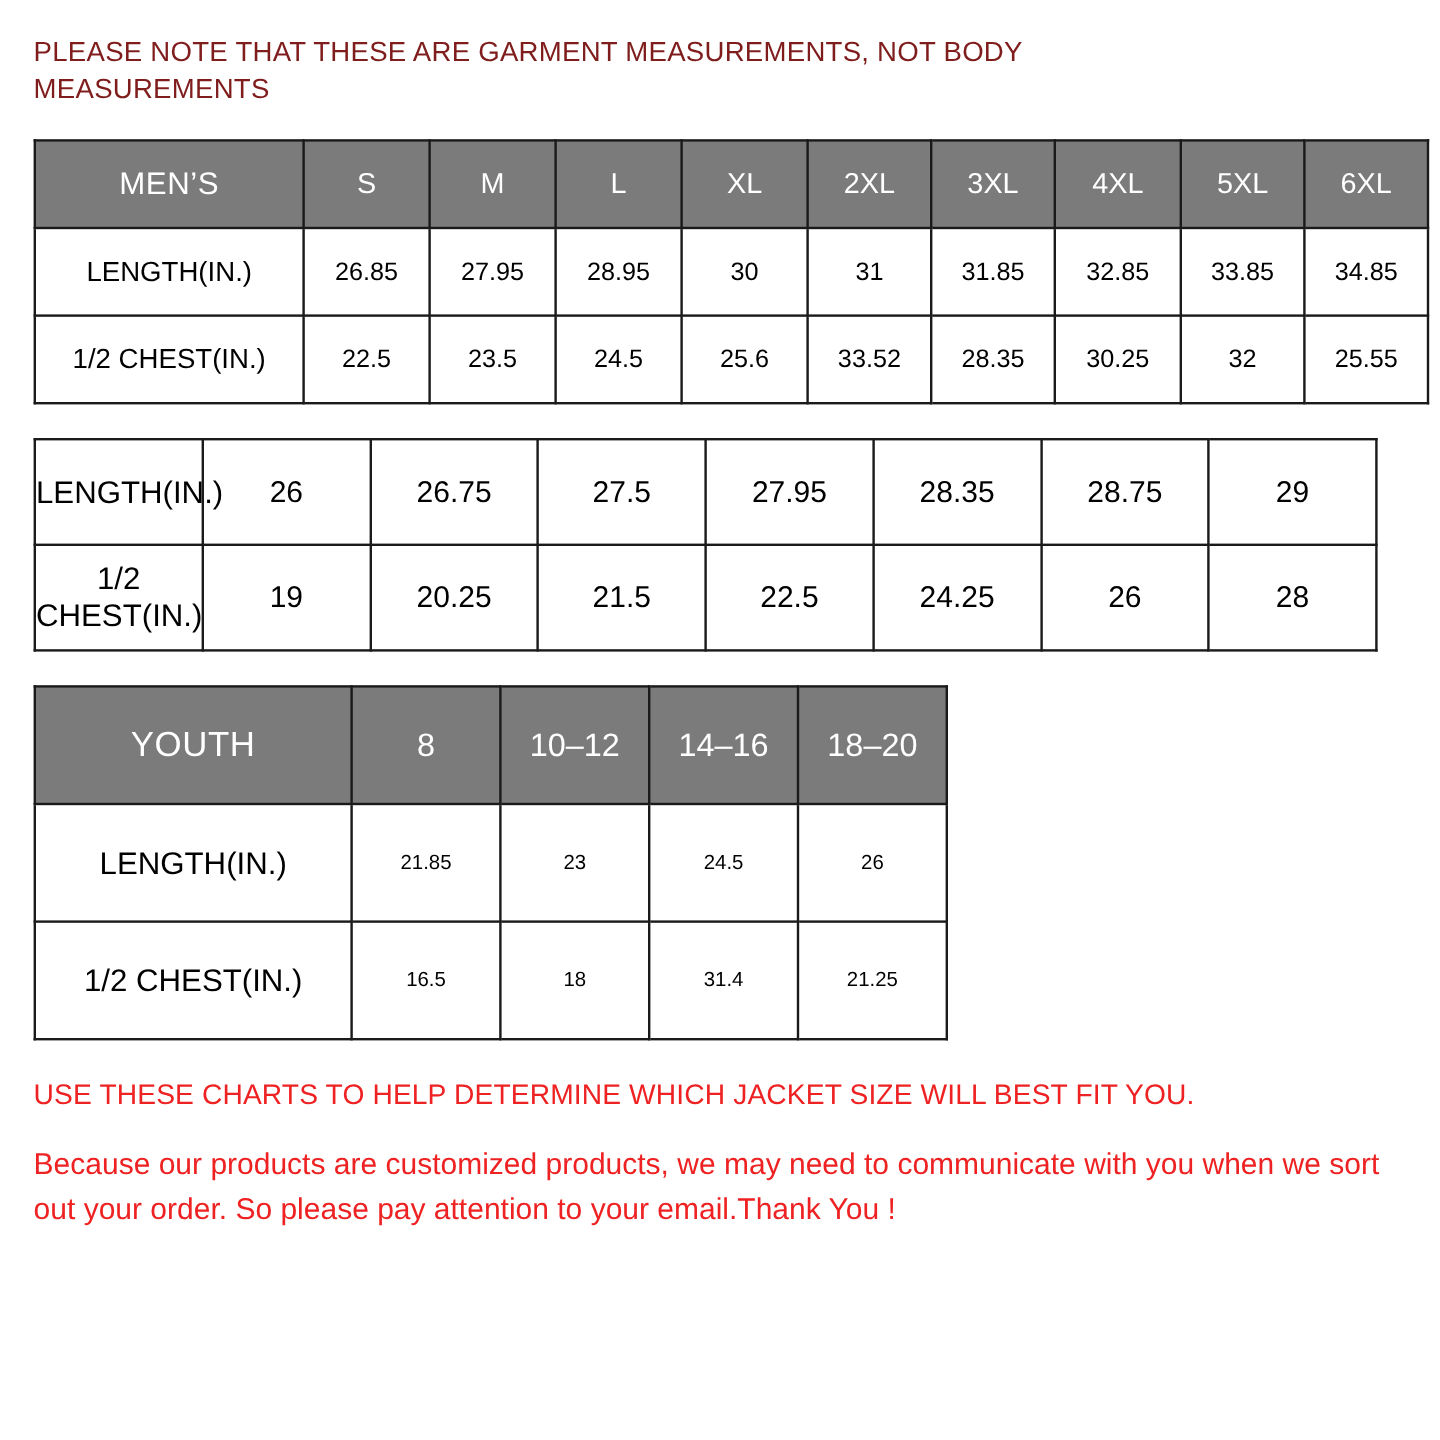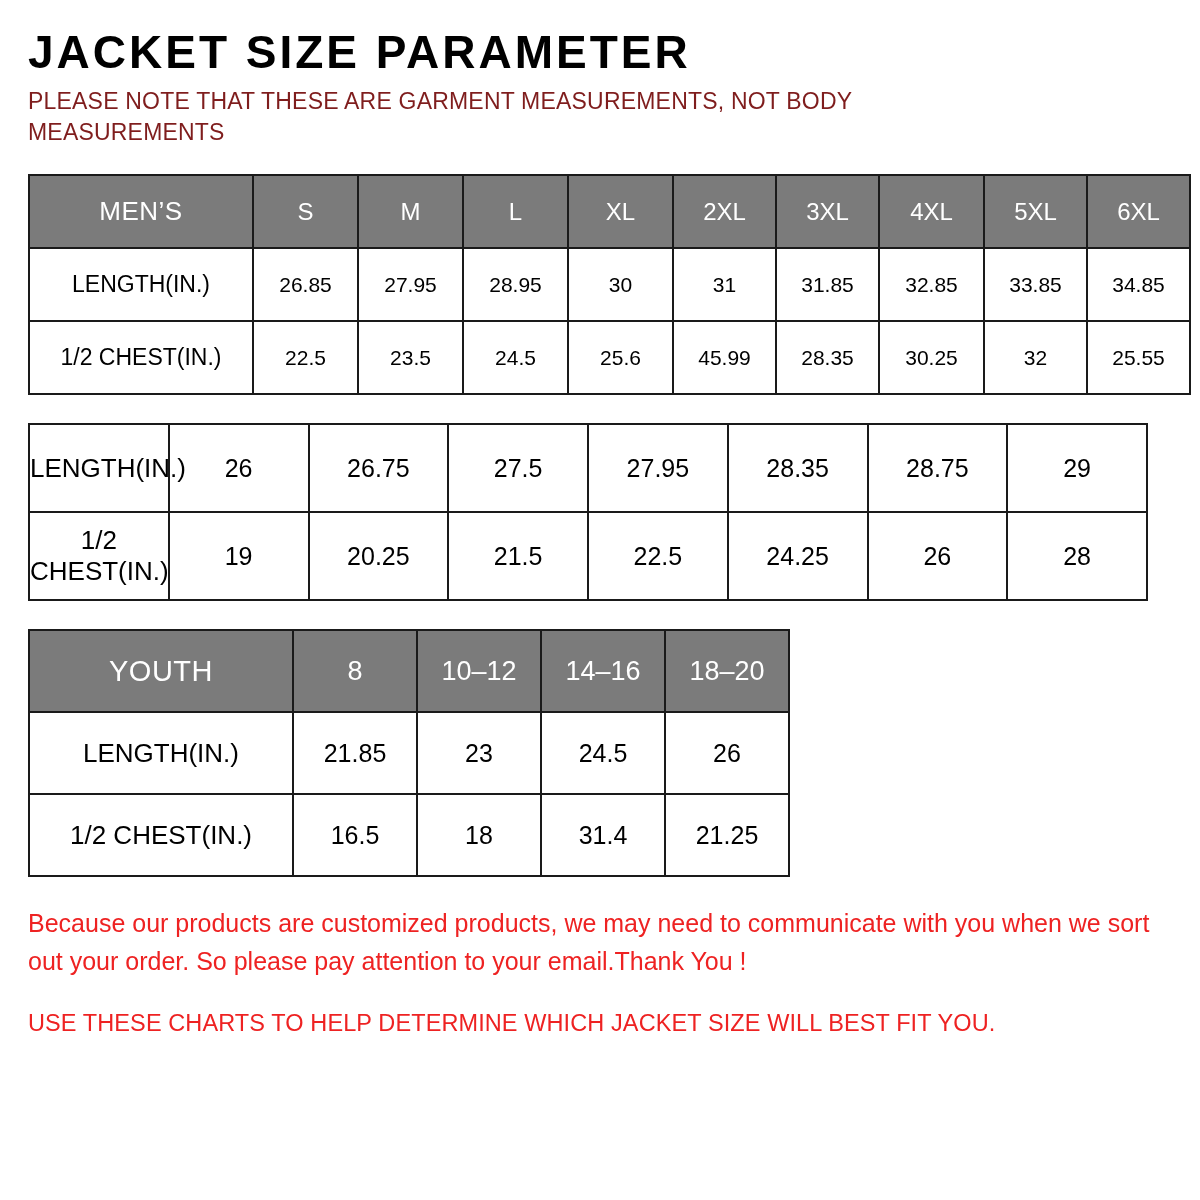--- a/index.html
+++ b/index.html
@@ -66,22 +66,22 @@
   
   #women-table { width: 1120px; }
   #women-table tr { height: 88px; }
   #women-table td { font-size: 25px; }
   #women-table tr.head td { font-size: 27px; }
   #women-table tr.head td.lbl { font-size: 29px; letter-spacing: 0.5px; }
   #women-table td.lbl { font-size: 26px; }
 
   
   #youth-table { width: 750px; }
-  #youth-table tr { height: 82px; }
-  #youth-table td { font-size: 25px; }
+  #youth-table tr { height: 98px; }
+  #youth-table td { font-size: 17px; }
   #youth-table tr.head td { font-size: 27px; }
   #youth-table tr.head td.lbl { font-size: 29px; letter-spacing: 0.5px; }
   #youth-table td.lbl { font-size: 26px; }
 
   .footer-red {
     color: #ee2222;
     font-size: 25px;
     line-height: 1.5;
     margin: 22px 0 0 0;
     max-width: 1130px;
@@ -90,21 +90,20 @@
     font-size: 23.5px;
     margin-top: 26px;
     letter-spacing: 0.1px;
   }
 </style>
 </head>
 <body>
 
 <div class="page">
 
-  <h1 class="title">JACKET SIZE PARAMETER</h1>
 
   <p class="note">PLEASE NOTE THAT THESE ARE GARMENT MEASUREMENTS, NOT BODY MEASUREMENTS</p>
 
   <table class="sizes" id="men-table">
     <tbody>
         <tr class="head">
       <td class="lbl" style="width:222px">MEN’S</td>
       <td style="width:103px">S</td>
       <td style="width:103px">M</td>
       <td style="width:103px">L</td>
@@ -126,21 +125,21 @@
       <td>32.85</td>
       <td>33.85</td>
       <td>34.85</td>
     </tr>
     <tr>
       <td class="lbl">1/2 CHEST(IN.)</td>
       <td>22.5</td>
       <td>23.5</td>
       <td>24.5</td>
       <td>25.6</td>
-      <td>45.99</td>
+      <td>33.52</td>
       <td>28.35</td>
       <td>30.25</td>
       <td>32</td>
       <td>25.55</td>
     </tr>
   </tbody>
     </table>
 
   <table class="sizes" id="women-table">
     <tbody>
@@ -186,16 +185,16 @@
     <tr>
       <td class="lbl">1/2 CHEST(IN.)</td>
       <td>16.5</td>
       <td>18</td>
       <td>31.4</td>
       <td>21.25</td>
     </tr>
   </tbody>
     </table>
 
+  <p class="footer-red second">USE THESE CHARTS TO HELP DETERMINE WHICH JACKET SIZE WILL BEST FIT YOU.</p>
   <p class="footer-red">Because our products are customized products, we may need to communicate with you when we sort out your order. So please pay attention to your email.Thank You !</p>
-  <p class="footer-red second">USE THESE CHARTS TO HELP DETERMINE WHICH JACKET SIZE WILL BEST FIT YOU.</p>
 
 </div>
 
 </body></html>

